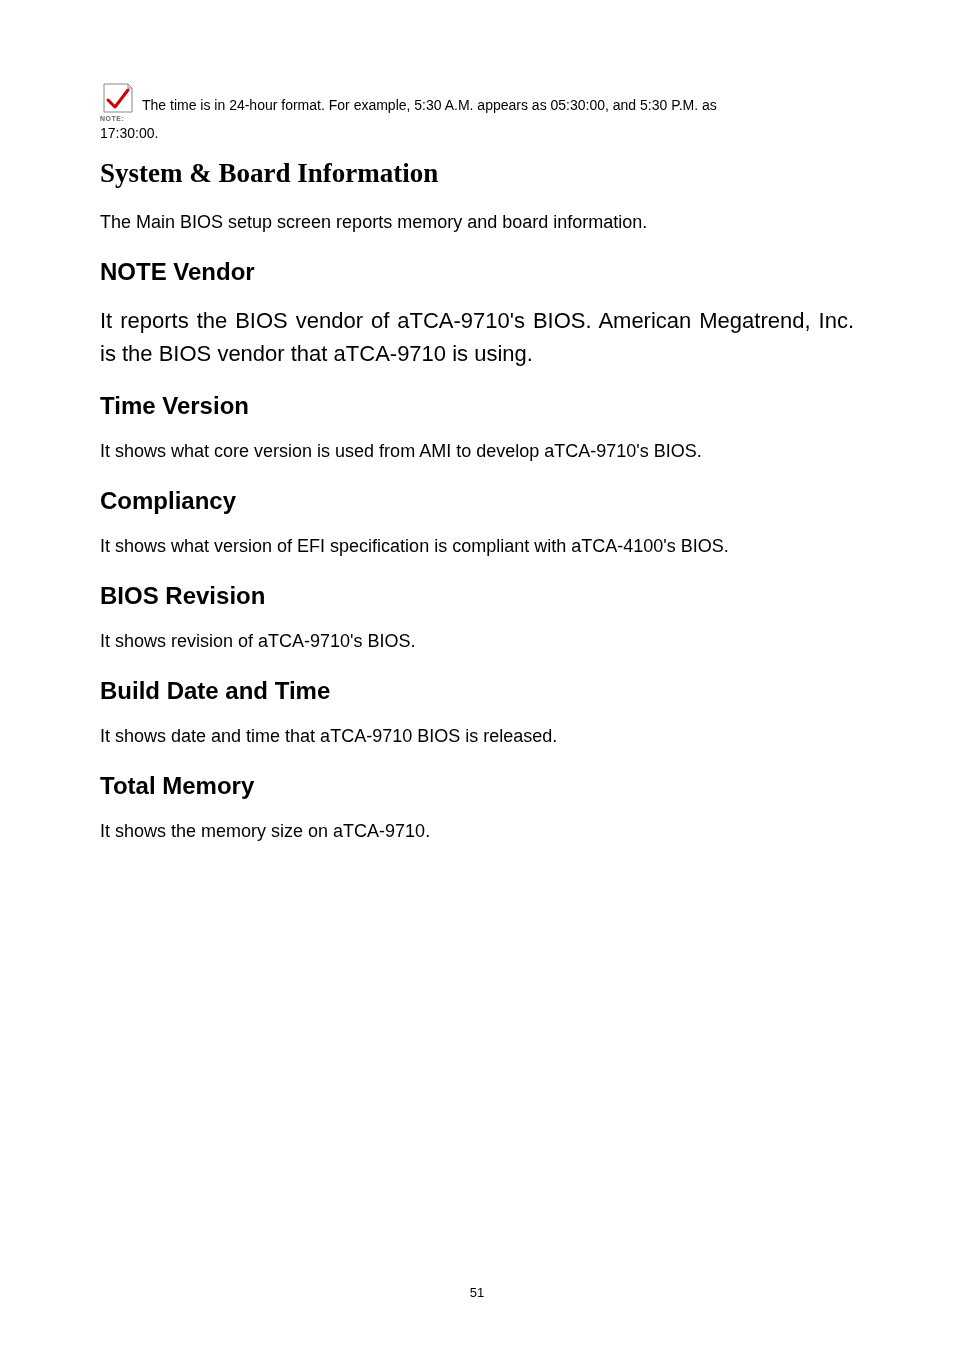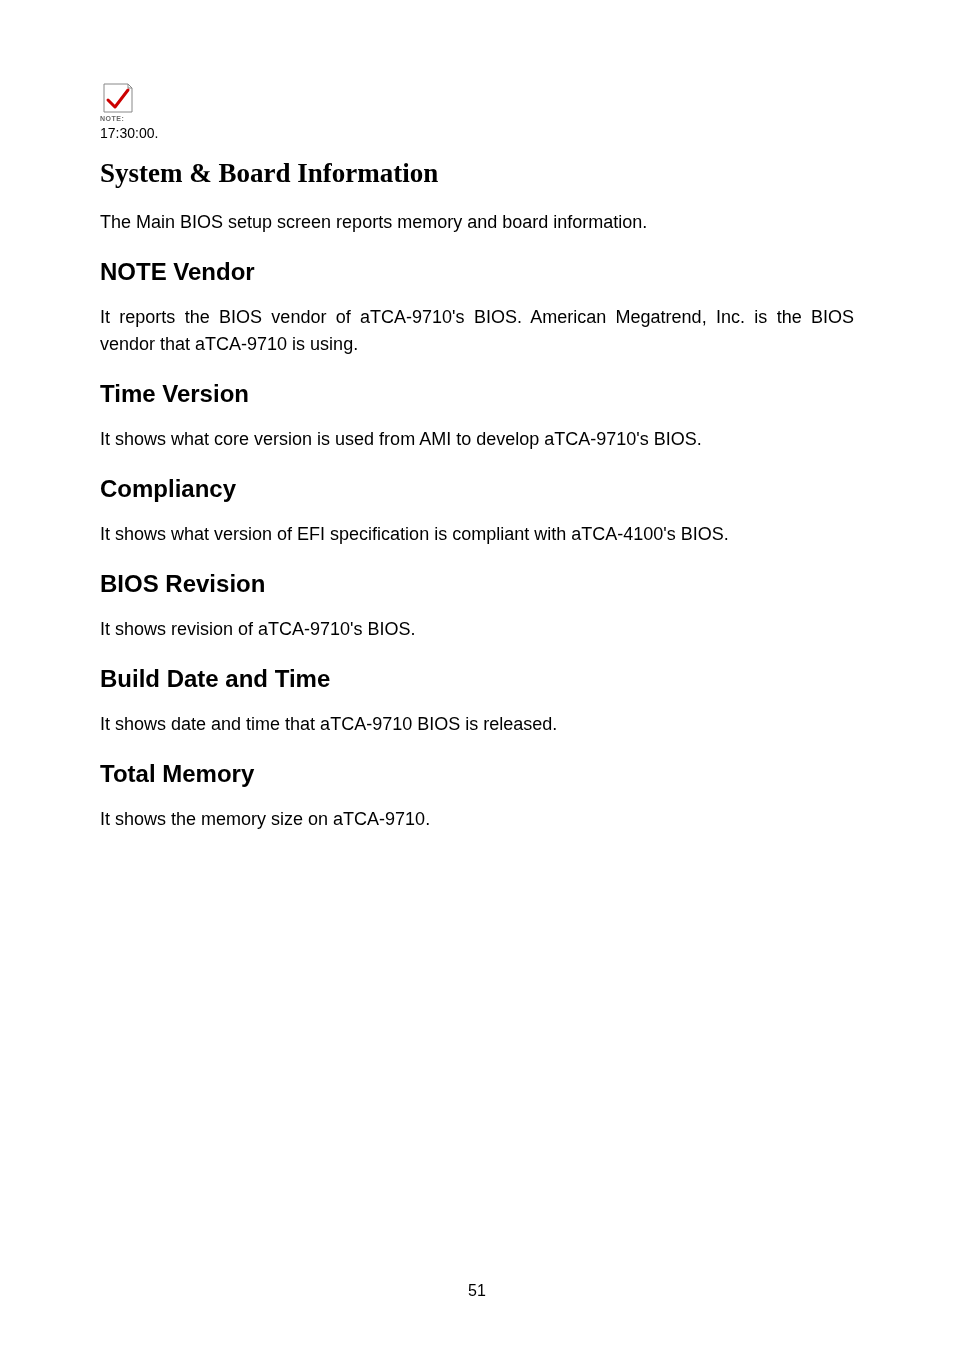--- a/index.html
+++ b/index.html
@@ -60,47 +60,48 @@
       font-weight: bold;
       margin-bottom: 18px;
       margin-top: 10px;
     }
     p.body {
       font-size: 18px;
       line-height: 1.5;
       margin-bottom: 22px;
     }
     p.body-justify {
-      font-size: 18px;
+      font-size: 22px;
       line-height: 1.5;
       margin-bottom: 22px;
       text-align: justify;
     }
     .page-number {
       position: absolute;
       bottom: 50px;
       left: 0;
       right: 0;
       text-align: center;
-      font-size: 16px;
+      font-size: 13px;
       color: #000;
     }
   </style>
 </head>
 <body>
 
 <div class="note-block">
   <div class="note-icon">
     <svg viewBox="0 0 36 36">
       <path d="M 4 4 L 28 4 L 32 8 L 32 32 L 4 32 Z" fill="#ffffff" stroke="#888888" stroke-width="1"></path>
       <path d="M 28 4 L 28 8 L 32 8" fill="none" stroke="#888888" stroke-width="1"></path>
       <path d="M 8 20 L 15 27 L 28 10" fill="none" stroke="#cc0000" stroke-width="3" stroke-linecap="round" stroke-linejoin="round"></path>
     </svg>
     <span class="note-label">NOTE:</span>
   </div>
+  <span class="note-text">The time is in 24-hour format. For example, 5:30 A.M. appears as 05:30:00, and 5:30 P.M. as</span>
 </div>
 <div class="note-continuation">17:30:00.</div>
 
 <h1>System &amp; Board Information</h1>
 
 <p class="body">The Main BIOS setup screen reports memory and board information.</p>
 
 <h2>NOTE Vendor</h2>
 
 <p class="body-justify">It reports the BIOS vendor of aTCA-9710's BIOS. American Megatrend, Inc. is the BIOS vendor that aTCA-9710 is using.</p>

